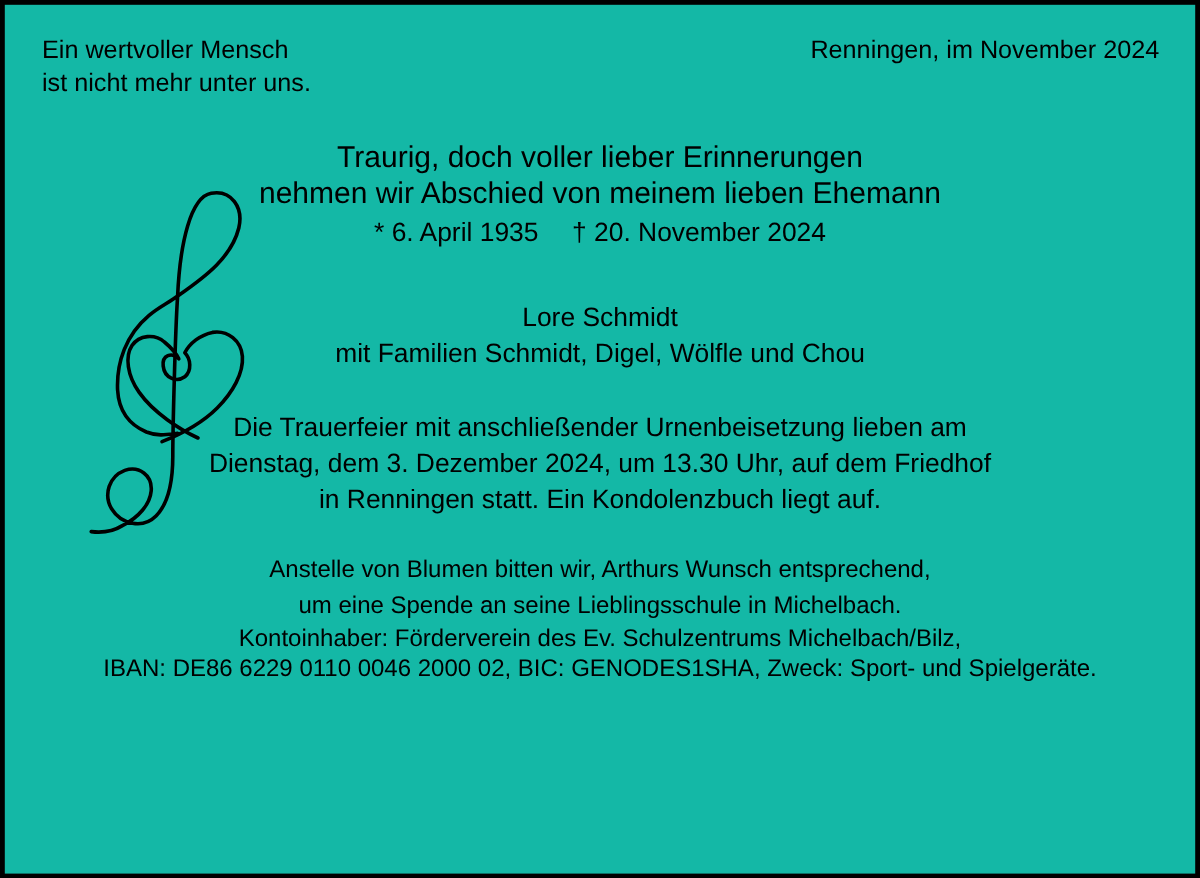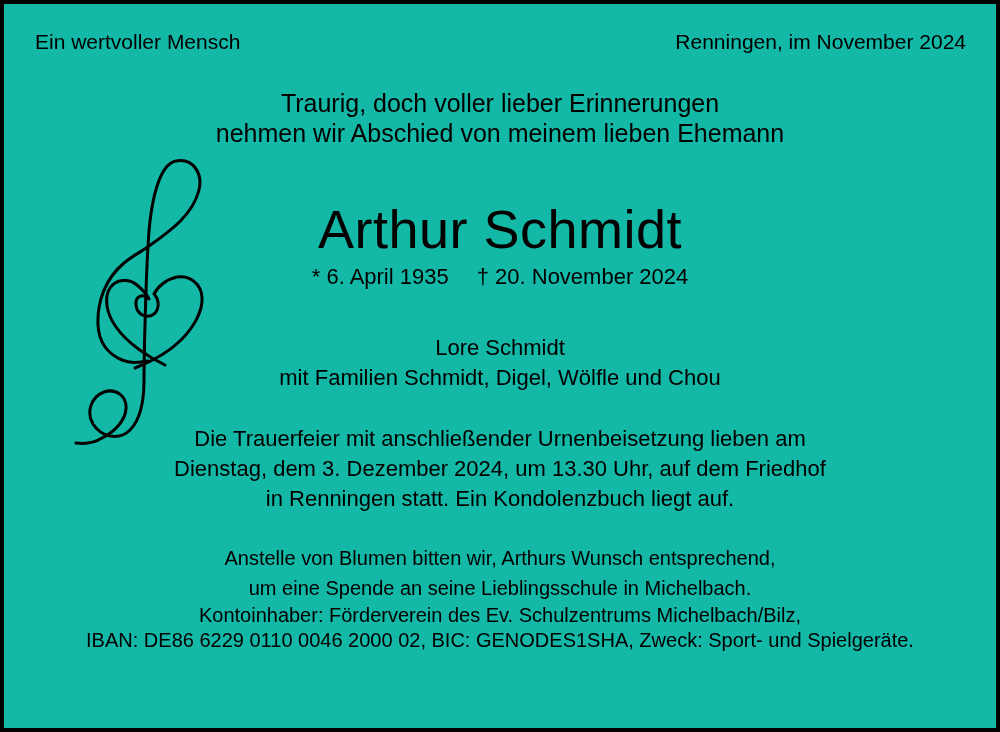--- a/index.html
+++ b/index.html
@@ -79,20 +79,21 @@
   .clef svg { width: 100%; height: 100%; }
 </style>
 </head>
 <body>
 
 <div class="page">
 
   <div class="header">
     <div class="left">
       <div>Ein wertvoller Mensch</div>
+      <div>ist nicht mehr unter uns.</div>
     </div>
     <div class="right">Renningen, im November 2024</div>
   </div>
 
   <div class="clef">
     <svg viewBox="0 0 152 322" xmlns="http://www.w3.org/2000/svg" fill="none" stroke="#000000" stroke-width="3" stroke-linecap="round" stroke-linejoin="round">
 
       <path d="M 14,296
                C 22,297 32,296 40,291
                C 54,284 63,273 64,262
@@ -124,21 +125,20 @@
     </svg>
   </div>
 
   <div class="center-col">
 
     <div class="intro">
       <div>Traurig, doch voller lieber Erinnerungen</div>
       <div>nehmen wir Abschied von meinem lieben Ehemann</div>
     </div>
 
-    <div class="name">Arthur Schmidt</div>
 
     <div class="dates">
       <span>* 6. April 1935</span>
       <span>† 20. November 2024</span>
     </div>
 
     <div class="mourners">
       <div>Lore Schmidt</div>
       <div>mit Familien Schmidt, Digel, Wölfle und Chou</div>
     </div>

